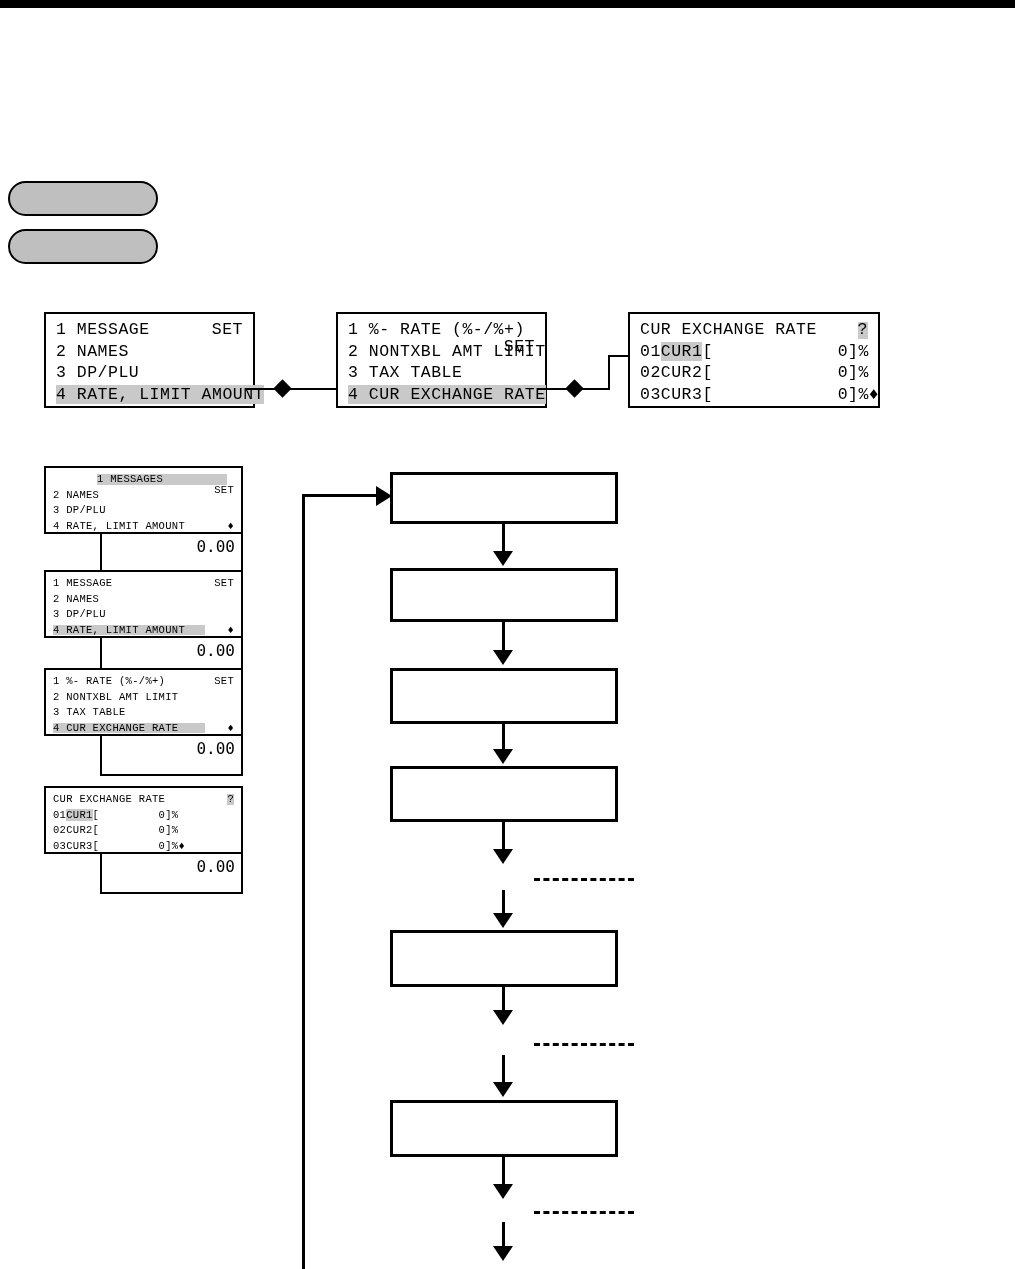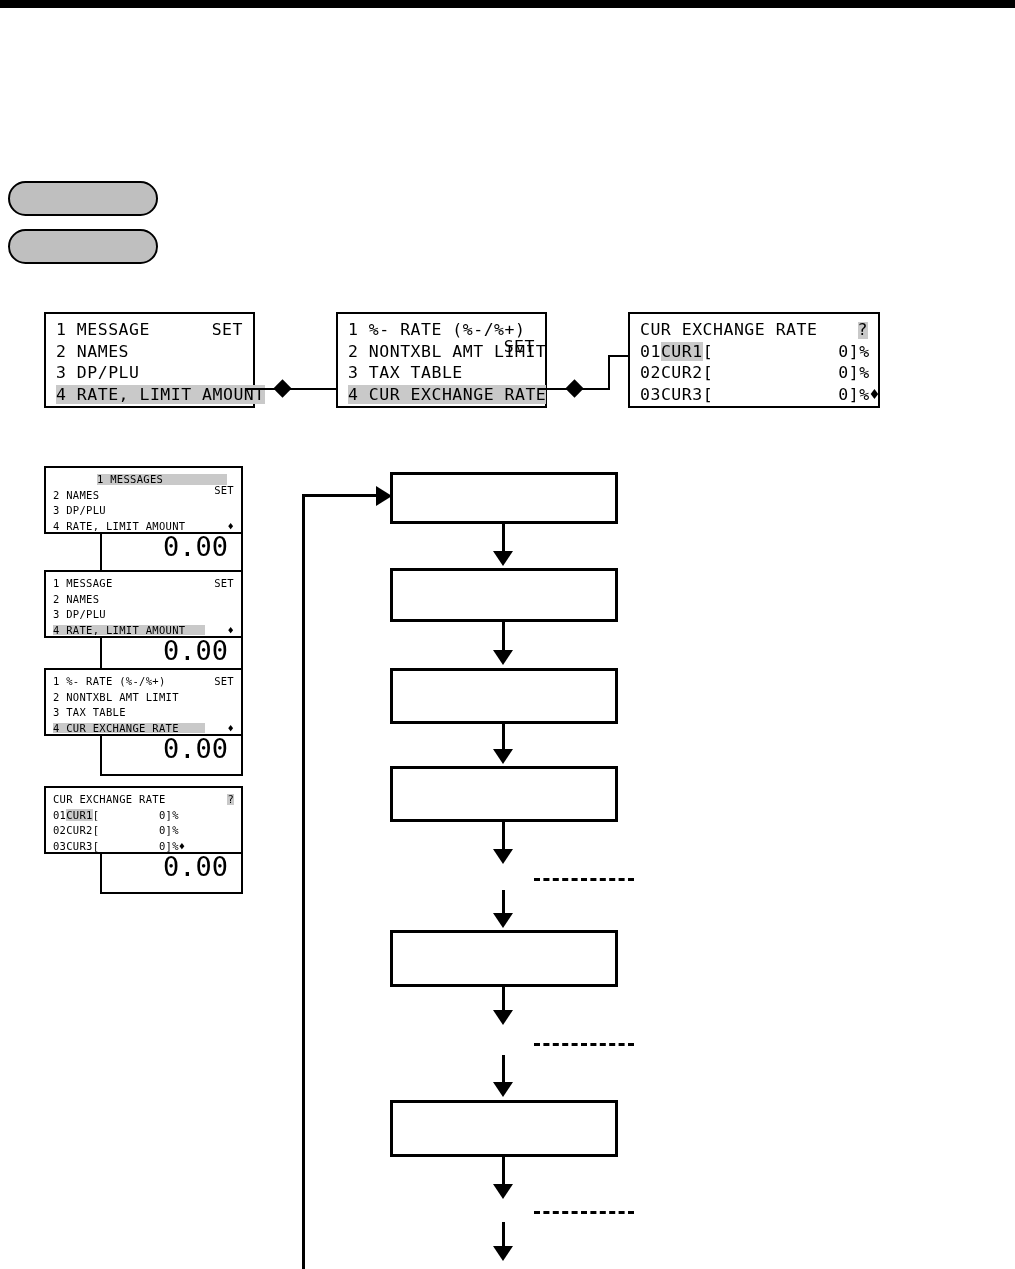--- a/index.html
+++ b/index.html
@@ -6,43 +6,43 @@
   body{width:1015px;height:1269px;position:relative;overflow:hidden;
        font-family:"DejaVu Sans Mono","Liberation Mono",monospace;}
 
   .topbar{position:absolute;left:0;top:0;width:1015px;height:8px;background:#000;}
 
   .pill{position:absolute;background:#bfbfbf;border:2px solid #000;border-radius:999px;box-sizing:border-box;}
   #pill1{left:8px;top:181px;width:150px;height:35px;}
   #pill2{left:8px;top:229px;width:150px;height:35px;}
 
   
-  .lcd{position:absolute;border:2px solid #000;background:#fff;box-sizing:border-box;}
+  .lcd{position:absolute;border:2px solid #000;background:#fff;box-sizing:border-box;font-family:Liberation Mono, monospace;}
   .lcd .line{white-space:pre;color:#000;line-height:1.0;}
   .hl{background:#c9c9c9;}
 
   
   .lcd-big{font-size:16.5px;padding:8px 10px 6px 10px;}
   .lcd-big .line{margin-bottom:5px;letter-spacing:0.5px;}
   #lcdA{left:44px;top:312px;width:211px;height:96px;}
   #lcdB{left:336px;top:312px;width:211px;height:96px;}
   #lcdC{left:628px;top:312px;width:252px;height:96px;}
 
   
   .lcd-sm{font-size:10.5px;padding:6px 7px 4px 7px;}
   .lcd-sm .line{margin-bottom:5px;letter-spacing:0.3px;}
   #lcd1{left:44px;top:466px;width:199px;height:68px;}
   #lcd2{left:44px;top:570px;width:199px;height:68px;}
   #lcd3{left:44px;top:668px;width:199px;height:68px;}
   #lcd4{left:44px;top:786px;width:199px;height:68px;}
 
   
   .amt{position:absolute;border:2px solid #000;border-top:none;background:#fff;
-       box-sizing:border-box;text-align:right;padding-right:13px;
-       font-size:27px;line-height:26px;height:40px;color:#000;
+       box-sizing:border-box;text-align:right;padding-right:6px;
+       font-size:16px;line-height:26px;height:40px;color:#000;
        font-family:"DejaVu Sans Mono","Liberation Mono",monospace;}
   #amt1{left:100px;top:534px;width:143px;}
   #amt2{left:100px;top:638px;width:143px;}
   #amt3{left:100px;top:736px;width:143px;}
   #amt4{left:100px;top:854px;width:143px;}
 
   
   .hline{position:absolute;background:#000;height:2px;}
   .vline{position:absolute;background:#000;width:2px;}
   .diamond{position:absolute;width:13px;height:13px;background:#000;

